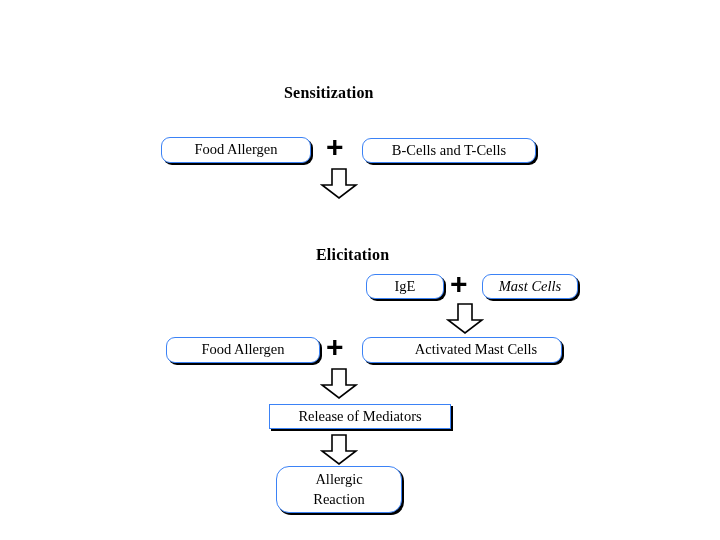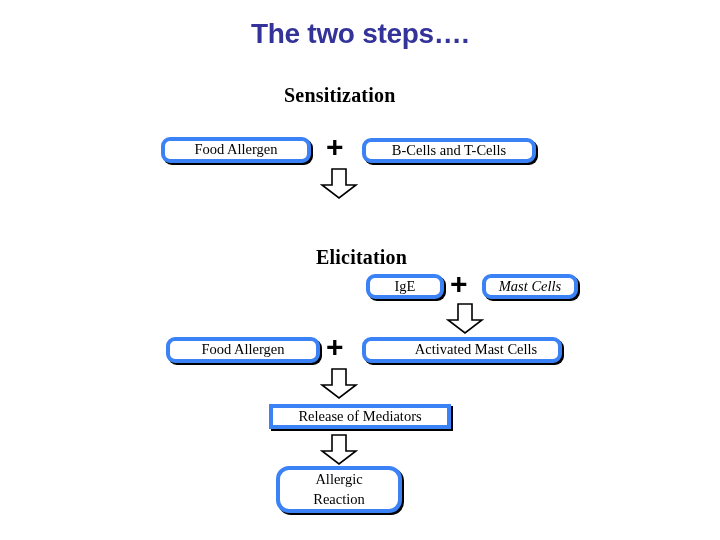--- a/index.html
+++ b/index.html
@@ -29,29 +29,29 @@
     font-weight: bold;
     font-size: 28px;
     letter-spacing: -0.3px;
     color: #333399;
     white-space: nowrap;
   }
   .section-head {
     position: absolute;
     font-family: "Liberation Serif", serif;
     font-weight: bold;
-    font-size: 20px;
+    font-size: 16px;
     color: #000000;
     white-space: nowrap;
     letter-spacing: 0.2px;
   }
   .node {
     position: absolute;
     box-sizing: border-box;
-    border: 4px solid #3b82f6;
+    border: 1px solid #3b82f6;
     background: #ffffff;
     color: #000000;
     font-family: "Liberation Serif", serif;
     font-size: 14.5px;
     line-height: 1.18;
     display: flex;
     align-items: center;
     justify-content: center;
     text-align: center;
     white-space: nowrap;
@@ -74,21 +74,20 @@
   .arrow {
     position: absolute;
   }
   .arrow svg { display: block; }
 </style>
 </head>
 <body>
 
 <div id="slide">
 
-  <div class="slide-title">The two steps….</div>
 
   <div class="section-head" style="left:284px; top:84px;">Sensitization</div>
 
   <div class="node rounded" style="left:161px; top:137px; width:150px; height:26px;">Food Allergen</div>
 
   <div class="plus" style="left:326px; top:132px;">+</div>
 
   <div class="node rounded" style="left:362px; top:138px; width:174px; height:25px;">B-Cells and T-Cells</div>
 
   <div class="arrow" style="left:320px; top:168px;">

